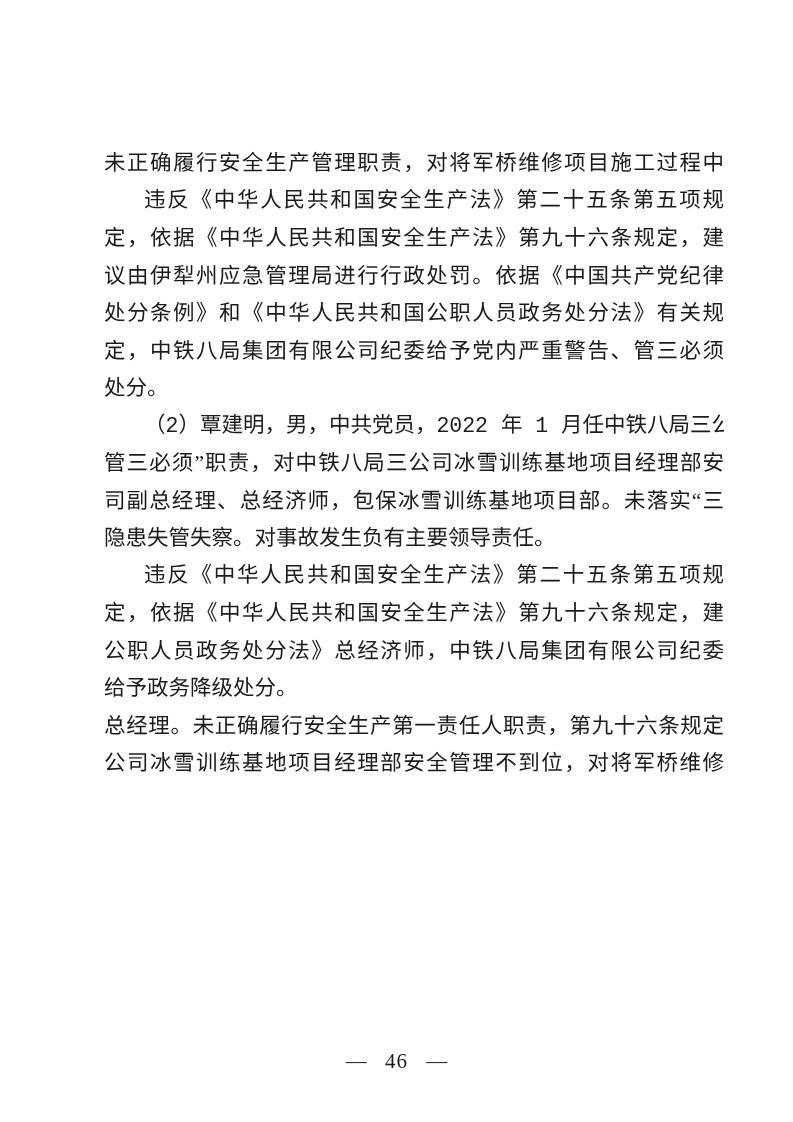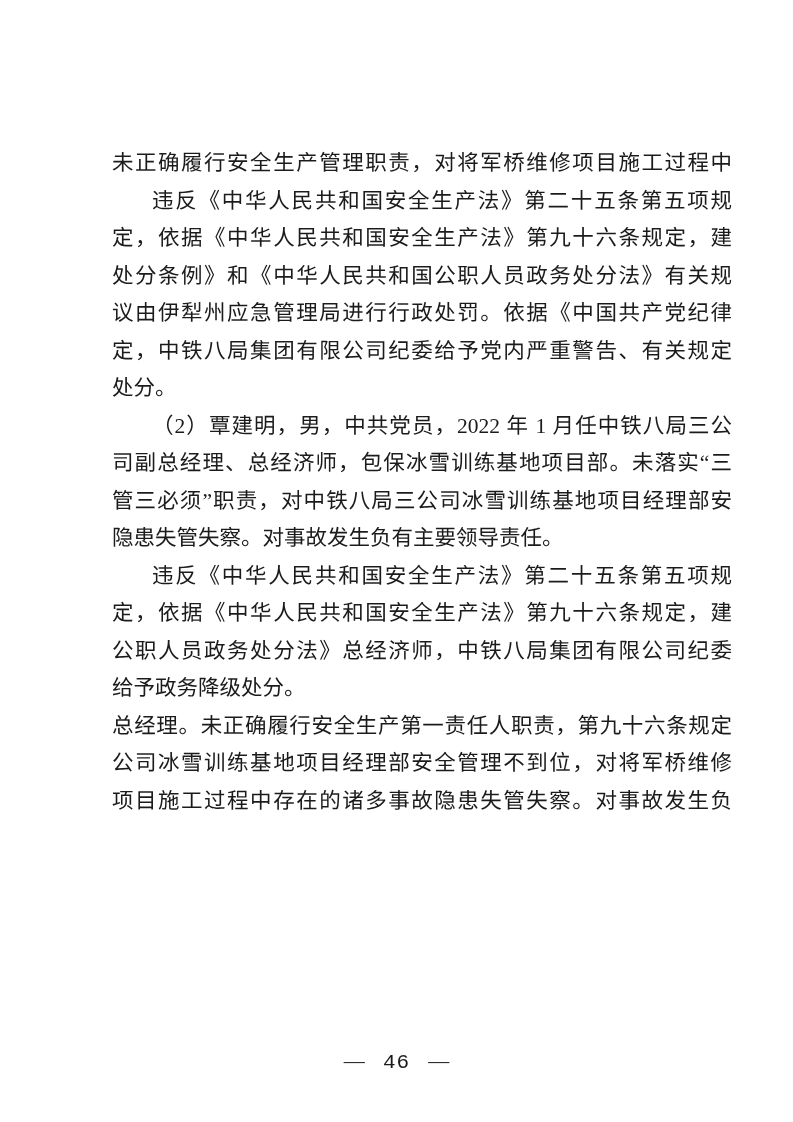--- a/index.html
+++ b/index.html
@@ -13,35 +13,36 @@
     width: 793px;
     height: 1122px;
     margin: 0 auto;
     background: #ffffff;
     overflow: hidden;
     font-family: "Liberation Serif", "DejaVu Serif", serif;
     color: #1b1b1b;
   }
   .doc-body {
     position: absolute;
-    left: 112px;
+    left: 104px;
     top: 145px;
     width: 620px;
   }
   .line {
     height: 37.5px;
     line-height: 37.5px;
     font-size: 21.5px;
     text-align: justify;
     text-align-last: justify;
     overflow: hidden;
     white-space: nowrap;
   }
   .line.indent {
     text-indent: 40px;
+    font-family: Liberation Mono, monospace;
   }
   .line.short {
     text-align: left;
     text-align-last: left;
   }
   .page-footer {
     position: absolute;
     left: 0;
     right: 0;
     top: 1046px;
@@ -52,48 +53,46 @@
     color: #1b1b1b;
   }
   .page-footer .dash {
     display: inline-block;
     margin: 0 2px;
   }
   .page-footer .page-num {
     display: inline-block;
     margin: 0 11px;
     letter-spacing: 1px;
-    font-family: Liberation Mono, monospace;
   }
 </style>
 </head>
 <body>
 
 <div class="page">
 
   <main class="doc-body">
 
   <div class="line">未正确履行安全生产管理职责，对将军桥维修项目施工过程中</div>
       <div class="line indent">违反《中华人民共和国安全生产法》第二十五条第五项规</div>
       <div class="line">定，依据《中华人民共和国安全生产法》第九十六条规定，建</div>
+      <div class="line">议由伊犁州应急管理局进行行政处罚。依据《中国共产党纪律</div>
       <div class="line">处分条例》和《中华人民共和国公职人员政务处分法》有关规</div>
-      <div class="line">议由伊犁州应急管理局进行行政处罚。依据《中国共产党纪律</div>
-      <div class="line">定，中铁八局集团有限公司纪委给予党内严重警告、有关规定</div>
+      <div class="line">定，中铁八局集团有限公司纪委给予党内严重警告、管三必须</div>
       <div class="line short">处分。</div>
       <div class="line indent">（2）覃建明，男，中共党员，2022 年 1 月任中铁八局三公</div>
+      <div class="line">管三必须”职责，对中铁八局三公司冰雪训练基地项目经理部安</div>
       <div class="line">司副总经理、总经济师，包保冰雪训练基地项目部。未落实“三</div>
-      <div class="line">管三必须”职责，对中铁八局三公司冰雪训练基地项目经理部安</div>
       <div class="line short">隐患失管失察。对事故发生负有主要领导责任。</div>
       <div class="line indent">违反《中华人民共和国安全生产法》第二十五条第五项规</div>
       <div class="line">定，依据《中华人民共和国安全生产法》第九十六条规定，建</div>
       <div class="line">公职人员政务处分法》总经济师，中铁八局集团有限公司纪委</div>
       <div class="line short">给予政务降级处分。</div>
       <div class="line">总经理。未正确履行安全生产第一责任人职责，第九十六条规定</div>
       <div class="line">公司冰雪训练基地项目经理部安全管理不到位，对将军桥维修</div>
-      <div class="line">项目施工过程中存在的诸多事故隐患失管失察。对事故发生负</div>
     </main>
 
   <footer class="page-footer">
     <span class="dash">—</span>
     <span class="page-num">46</span>
     <span class="dash">—</span>
   </footer>
 
 </div>
 

